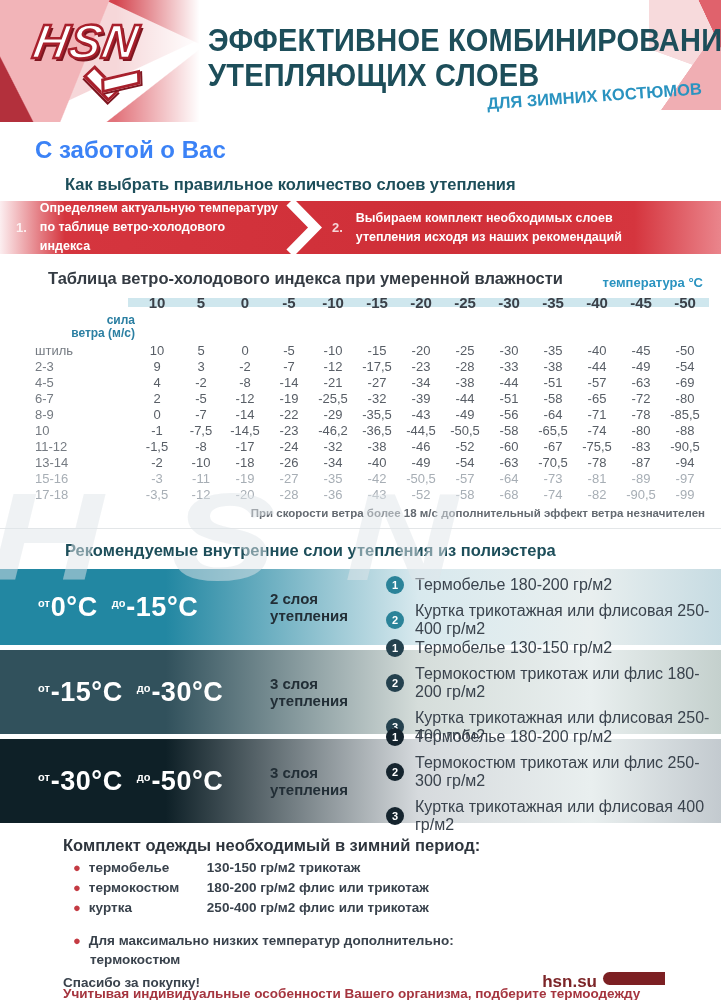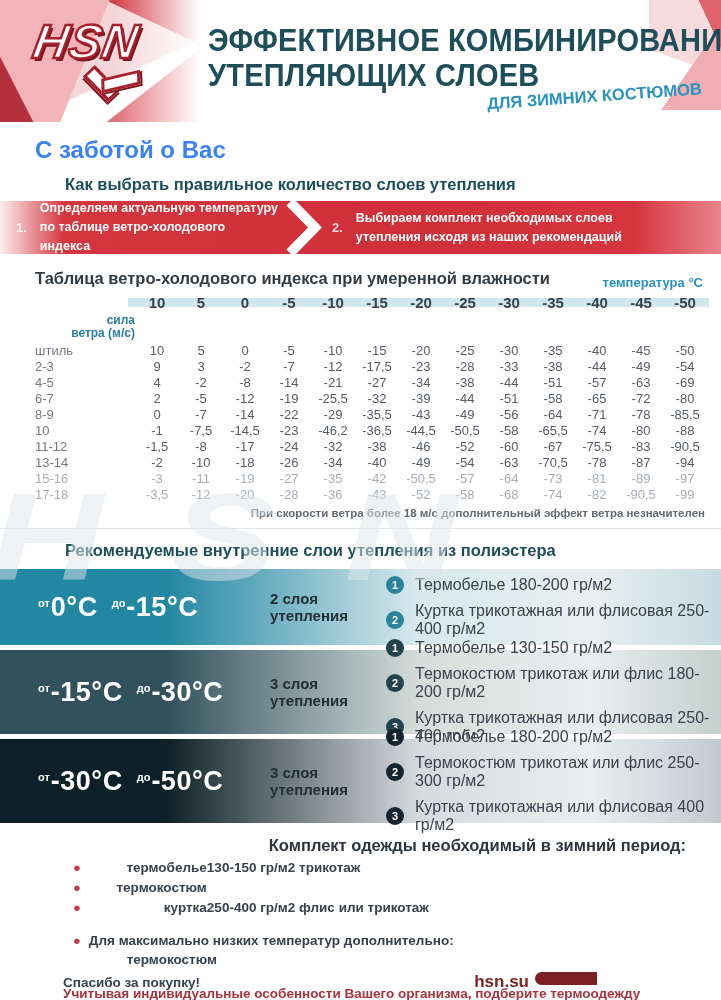--- a/index.html
+++ b/index.html
@@ -44,21 +44,21 @@
     background:linear-gradient(90deg,#fceef0 0%,#d5353e 9%,#cf2f38 60%,#d5353e 88%,#ea858c 100%);}
   .step{position:absolute;top:0;height:100%;display:flex;align-items:center;color:#fff;}
   .step .num{font-size:13px;font-weight:bold;color:rgba(255,255,255,0.8);margin-right:13px;}
   .step .txt{font-size:12.5px;font-weight:bold;line-height:1.5;}
   .step1{left:16px;width:262px;}
   .step2{left:332px;width:330px;}
   .chevron{position:absolute;left:283px;top:0;}
 
   
   .tbl-title-row{display:flex;justify-content:space-between;align-items:flex-end;
-    margin:15px 18px 0 35px;}
+    margin:15px 18px 0 48px;}
   .tbl-title{font-size:16.5px;font-weight:bold;color:#343b43;}
   .temp-label{font-size:13px;font-weight:bold;color:#2a93c0;margin-bottom:-2px;}
   .wt-grid{display:grid;grid-template-columns:100px repeat(13,1fr);
     padding:0 14px 0 35px;align-items:center;}
   .wt-header{position:relative;height:20px;margin-top:4px;}
   .wt-strip{position:absolute;left:128px;right:12px;top:6px;height:9px;background:#cfe7ee;}
   .wt-header .hcell{position:relative;z-index:1;text-align:center;font-size:15px;
     font-weight:bold;color:#3a4048;}
   .wt-windlabel{height:28px;align-items:start;padding-top:2px;}
   .wind-label{font-size:12px;font-weight:bold;color:#2b7fa2;line-height:1.05;text-align:right;}
@@ -82,33 +82,33 @@
   .temps .sep{display:inline-block;width:14px;}
   .band .layers{width:92px;flex:none;font-size:15px;font-weight:bold;color:#222e36;line-height:1.15;}
   .band .items{flex:1;padding-left:24px;display:flex;flex-direction:column;
     justify-content:center;gap:8px;}
   .item{display:flex;align-items:center;gap:11px;}
   .badge{width:18px;height:18px;border-radius:50%;color:#fff;font-size:11px;font-weight:bold;
     display:flex;align-items:center;justify-content:center;flex:none;}
   .item .itxt{font-size:16px;color:#3a434d;}
 
   
-  .kit{margin:13px 35px 0 63px;text-align:right;}
+  .kit{margin:13px 35px 0 63px;}
   .kit-h{font-size:16.5px;font-weight:bold;color:#2e353d;}
   .kit-item{display:flex;margin-top:5px;font-size:13.5px;font-weight:bold;color:#39424c;}
   .kit-item .bullet{color:#c43b43;margin:0 8px 0 10px;font-size:13px;}
   .kit-item .kname{width:118px;flex:none;}
   .kit-extra-h{display:flex;margin-top:18px;font-size:13.5px;font-weight:bold;color:#39424c;}
   .kit-extra-h .bullet{color:#c43b43;margin:0 8px 0 10px;font-size:13px;}
   .kit-extra-item{display:flex;margin-top:4px;font-size:13.5px;font-weight:bold;color:#39424c;}
   .kit-extra-item .kname{margin-left:27px;width:127px;flex:none;}
 
   
   .disclaimer{margin:16px 45px 0 63px;font-size:13.5px;font-weight:bold;color:#a5353f;line-height:1.6;}
-  .footer{position:absolute;left:0;bottom:8px;width:597px;display:flex;
+  .footer{position:absolute;left:0;bottom:8px;width:665px;display:flex;
     justify-content:space-between;align-items:center;padding-left:63px;box-sizing:border-box;}
   .thanks{font-size:13.5px;font-weight:bold;color:#39424c;}
   .site-wrap{position:relative;display:flex;align-items:flex-start;}
   .site{font-size:17px;font-weight:bold;color:#7c2528;margin-right:6px;}
   .site-bar{width:62px;height:13px;background:#7c2023;border-radius:8px 0 0 8px;}
 </style>
 </head>
 <body>
 
 <div class="page">
@@ -411,20 +411,21 @@
     <div class="kit-h">Комплект одежды необходимый в зимний период:</div>
     <div id="kit-items">
         <div class="kit-item">
           <span class="bullet">●</span>
           <span class="kname">термобелье</span>
           <span class="kdesc">130-150 гр/м2 трикотаж</span>
         </div>
         <div class="kit-item">
           <span class="bullet">●</span>
           <span class="kname">термокостюм</span>
+          <span class="kdesc">180-200 гр/м2 флис или трикотаж</span>
         </div>
         <div class="kit-item">
           <span class="bullet">●</span>
           <span class="kname">куртка</span>
           <span class="kdesc">250-400 гр/м2 флис или трикотаж</span>
         </div>
       </div>
     <div class="kit-extra-h">
       <span class="bullet">●</span>
       <span>Для максимально низких температур дополнительно:</span>

